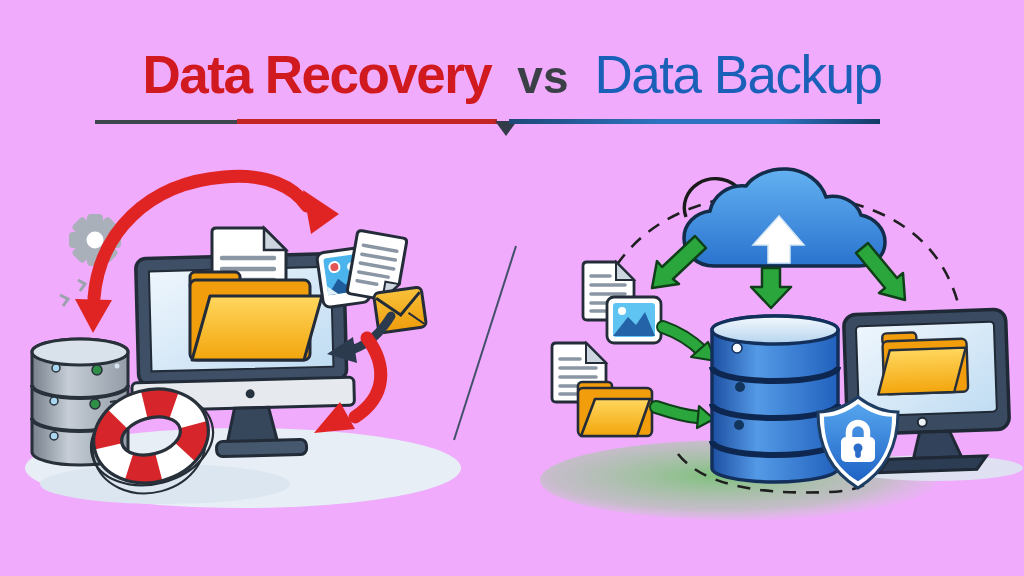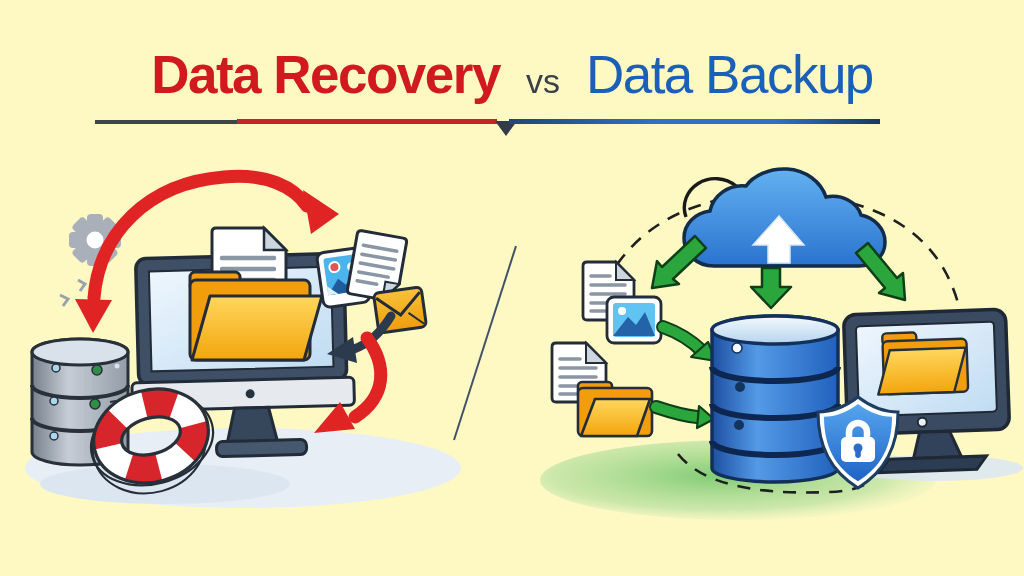--- a/index.html
+++ b/index.html
@@ -1,21 +1,21 @@
 <!DOCTYPE html>
 <html><head>
 <meta charset="utf-8">
 <style>
   html,body{margin:0;padding:0;background:#ffffff;}
-  .stage{position:relative;width:1024px;height:576px;background:#fef9c3;overflow:hidden;
+  .stage{position:relative;width:1024px;height:576px;background:#f0abfc;overflow:hidden;
          font-family:"Liberation Sans",sans-serif;}
   .titlebar{position:absolute;left:0;top:44px;width:100%;display:flex;
             justify-content:center;align-items:baseline;gap:26px;}
   .t-red{font-size:53px;font-weight:bold;color:#d11a1f;letter-spacing:-1.5px;}
-  .t-vs{font-size:34px;font-weight:normal;color:#3a4046;}
+  .t-vs{font-size:46px;font-weight:bold;color:#3a4046;}
   .t-blue{font-size:53px;font-weight:normal;color:#1a5fb8;letter-spacing:-1.5px;}
   .seg{position:absolute;display:block;}
   .seg.dark{left:95px;top:120px;width:143px;height:4px;background:#3f454c;}
   .seg.red{left:237px;top:119px;width:260px;height:5px;background:#c32525;}
   .tri{position:absolute;left:495px;top:121px;width:0;height:0;
        border-left:11px solid transparent;border-right:11px solid transparent;
        border-top:15px solid #323c48;}
   .seg.blue{left:509px;top:119px;width:371px;height:5px;
        background:linear-gradient(90deg,#1d4878,#2e72c0 40%,#2e72c0 72%,#143a67);}
   svg.scene{position:absolute;left:0;top:0;}

